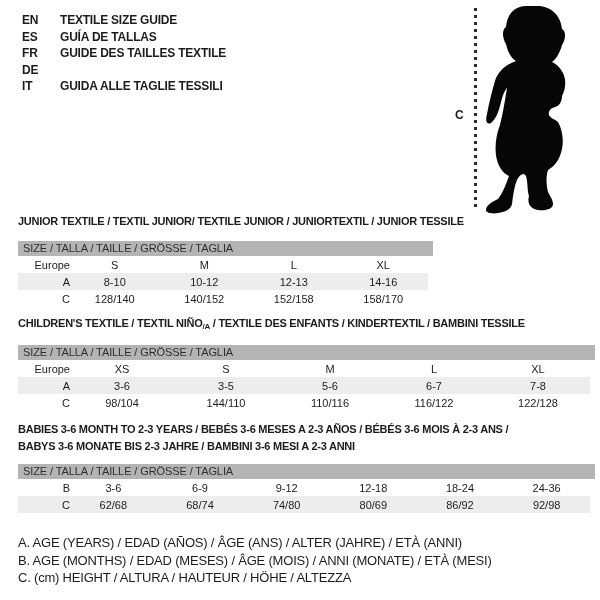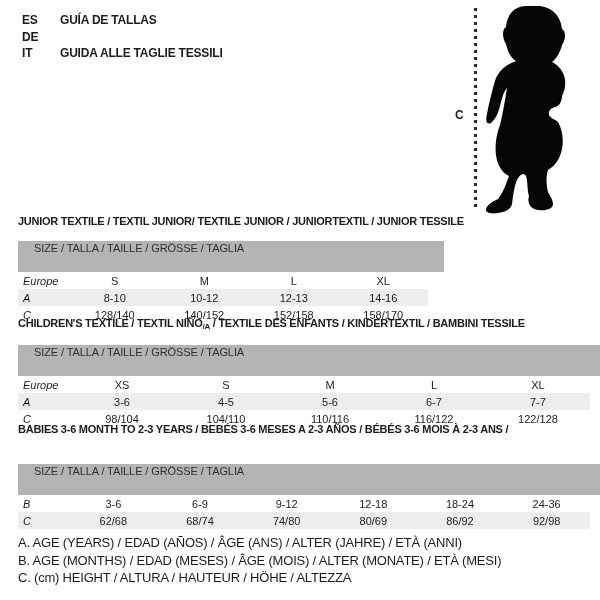--- a/index.html
+++ b/index.html
@@ -24,41 +24,49 @@
   .dash-line{position:absolute;left:474px;top:8px;width:3px;height:202px;
     background:repeating-linear-gradient(to bottom,var(--dash-line) 0 3.5px,transparent 3.5px 7px);}
   .c-label{position:absolute;left:455px;top:108px;font-size:12px;font-weight:bold;}
   .baby-svg{position:absolute;left:482px;top:3px;}
   .baby-svg path{fill:var(--silhouette);}
 
   
   .tbl-title{position:absolute;left:18px;font-size:11px;font-weight:bold;letter-spacing:-0.25px;white-space:nowrap;}
   .tbl-title .subscript{font-size:8px;vertical-align:-2px;}
   .tbl-wrap{position:absolute;left:18px;}
-  .size-header{background:var(--header-bar-bg);color:#2e2e2e;font-size:11px;height:31px;line-height:14px;padding-left:16px;letter-spacing:-0.1px;}
+  .size-header{background:var(--header-bar-bg);color:#2e2e2e;font-size:11px;height:15px;line-height:14px;padding-left:5px;letter-spacing:-0.1px;}
   table{border-collapse:collapse;table-layout:fixed;}
   td{font-size:11px;height:17px;text-align:center;padding:0;color:var(--text);white-space:nowrap;}
-  td:first-child{text-align:left;padding-left:5px;font-style:italic;}
+  td:first-child{text-align:right;padding-left:5px;}
   tr.shaded{background:var(--row-shaded-bg);}
   .w410{width:410px;}
   .w572{width:572px;}
 
   
   .footnotes{position:absolute;left:18px;top:534px;}
   .footnote{font-size:13px;font-weight:normal;letter-spacing:-0.2px;height:17.5px;line-height:17.5px;white-space:nowrap;}
 </style>
 </head>
 <body>
 
 <div id="screen">
 
   <div class="lang-block">
     <div class="lang-row">
+      <span class="lang-code">EN</span>
+      <span class="lang-label">TEXTILE SIZE GUIDE</span>
+    </div>
+    <div class="lang-row">
       <span class="lang-code">ES</span>
       <span class="lang-label">GUÍA DE TALLAS</span>
+    </div>
+    <div class="lang-row">
+      <span class="lang-code">FR</span>
+      <span class="lang-label">GUIDE DES TAILLES TEXTILE</span>
     </div>
     <div class="lang-row">
       <span class="lang-code">DE</span>
     </div>
     <div class="lang-row">
       <span class="lang-code">IT</span>
       <span class="lang-label">GUIDA ALLE TAGLIE TESSILI</span>
     </div>
   </div>
 
@@ -133,39 +141,40 @@
             <td>Europe</td>
             <td>XS</td>
             <td>S</td>
             <td>M</td>
             <td>L</td>
             <td>XL</td>
           </tr>
           <tr class="shaded">
             <td>A</td>
             <td>3-6</td>
-            <td>4-5</td>
+            <td>3-5</td>
             <td>5-6</td>
             <td>6-7</td>
-            <td>7-7</td>
+            <td>7-8</td>
           </tr>
           <tr>
             <td>C</td>
             <td>98/104</td>
-            <td>104/110</td>
+            <td>144/110</td>
             <td>110/116</td>
             <td>116/122</td>
             <td>122/128</td>
           </tr>
         </tbody>
     </table>
   </div>
 
   <div class="tbl-title" style="top:422px">
     <div style="height:17px;line-height:14px;">BABIES 3-6 MONTH TO 2-3 YEARS / BEBÉS 3-6 MESES A 2-3 AÑOS / BÉBÉS 3-6 MOIS À 2-3 ANS /</div>
+    <div style="height:17px;line-height:14px;">BABYS 3-6 MONATE BIS 2-3 JAHRE / BAMBINI 3-6 MESI A 2-3 ANNI</div>
   </div>
   <div class="tbl-wrap" style="top:464px">
     <div class="size-header w572">SIZE / TALLA / TAILLE / GRÖSSE / TAGLIA</div>
     <table class="w572">
       <colgroup>
           <col style="width:52px">
           <col>
           <col>
           <col>
           <col>
@@ -190,17 +199,17 @@
             <td>80/69</td>
             <td>86/92</td>
             <td>92/98</td>
           </tr>
         </tbody>
     </table>
   </div>
 
   <div class="footnotes">
     <div class="footnote">A. AGE (YEARS) / EDAD (AÑOS) / ÂGE (ANS) / ALTER (JAHRE) / ETÀ (ANNI)</div>
-    <div class="footnote">B. AGE (MONTHS) / EDAD (MESES) / ÂGE (MOIS) / ALTER (MONATE) / ETÀ (MESI)</div>
+    <div class="footnote">B. AGE (MONTHS) / EDAD (MESES) / ÂGE (MOIS) / ANNI (MONATE) / ETÀ (MESI)</div>
     <div class="footnote">C. (cm) HEIGHT / ALTURA / HAUTEUR / HÖHE / ALTEZZA</div>
   </div>
 
 </div>
 
 </body></html>

